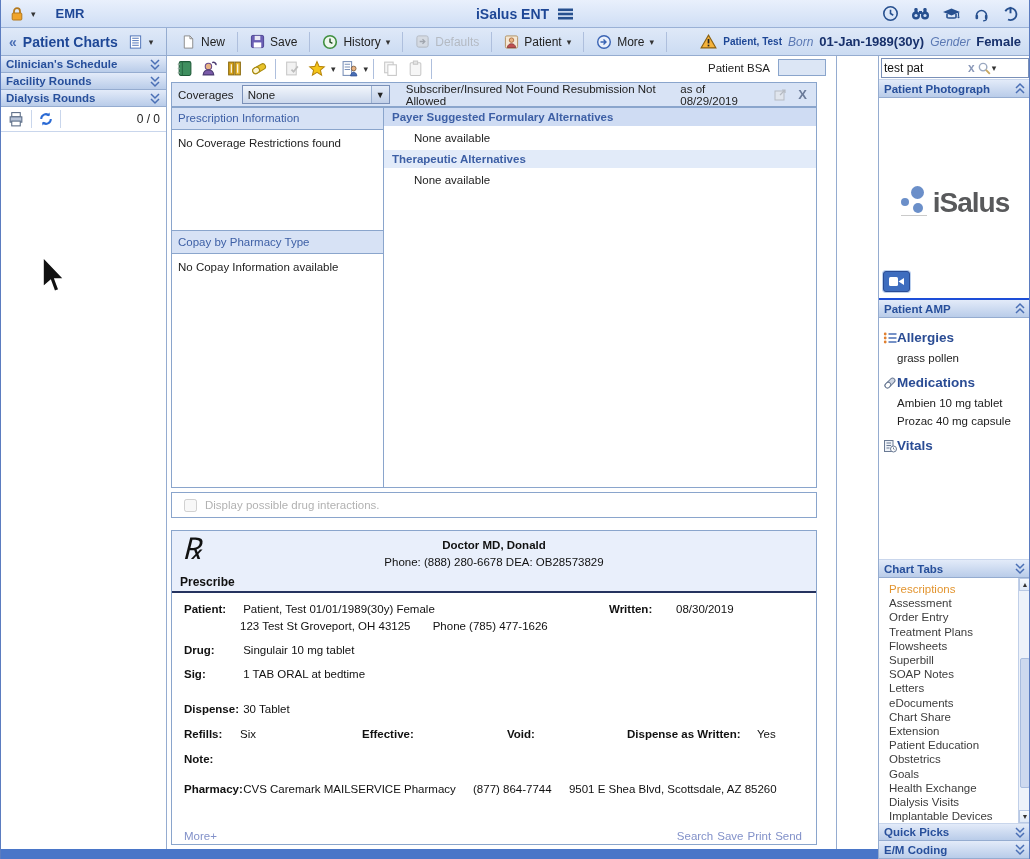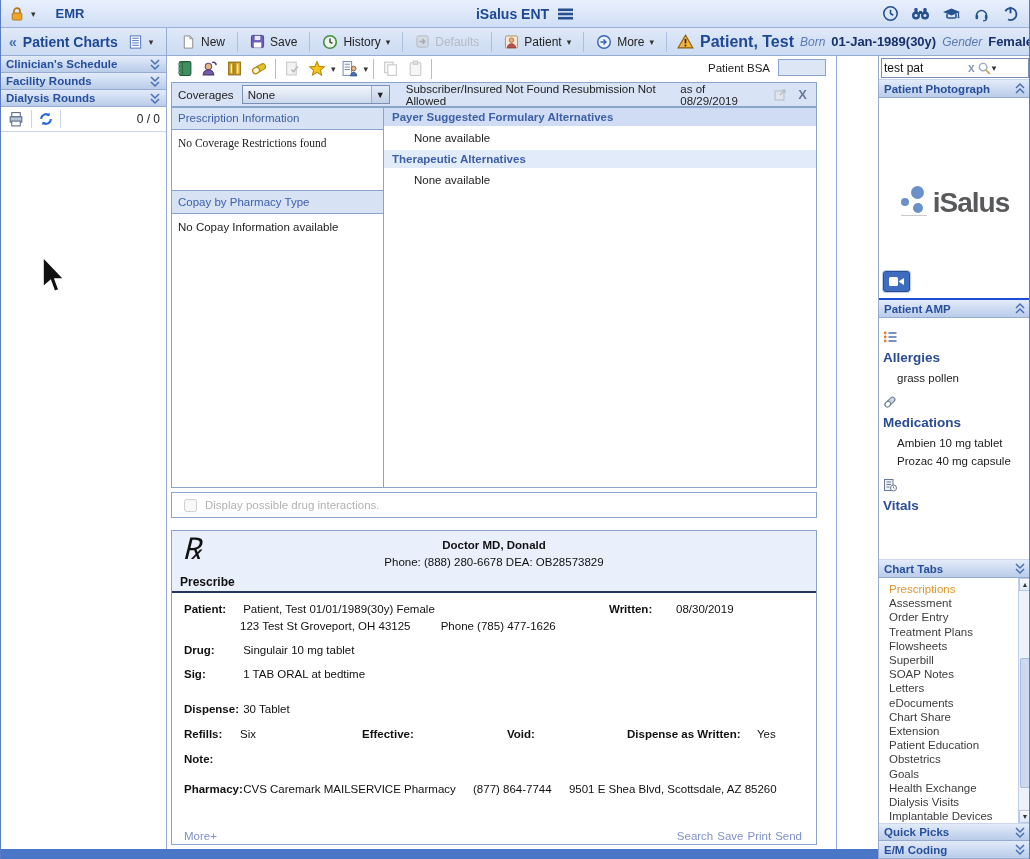--- a/index.html
+++ b/index.html
@@ -27,21 +27,21 @@
   .nav-zone { width:166px; height:100%; display:flex; align-items:center; gap:6px;
               padding:0 6px 0 8px; border-right:1px solid #95acd0; flex:0 0 166px; }
   .collapse-glyph { color:#4a6fb5; font-weight:bold; font-size:14px; }
   .module-title { font-weight:bold; color:#1e4796; font-size:14px; white-space:nowrap; }
   .tb { display:flex; align-items:center; gap:4px; padding:0 8px; height:100%; }
   .tb-btn { display:flex; align-items:center; gap:5px; padding:2px 6px; color:#222; font-size:12px; cursor:default; }
   .tb-sep { width:1px; height:20px; background:#aebfdd; margin:0 2px; }
   .disabled { filter:grayscale(1); opacity:.55; }
   .dis-text { color:#9a9a9a; }
   .banner { margin-left:auto; display:flex; align-items:center; gap:6px; padding-right:10px; white-space:nowrap; }
-  .banner .pname { font-weight:bold; color:#1e4796; font-size:16px; }
+  .banner .pname { font-weight:bold; color:#1e4796; font-size:10px; }
   .banner .ital { font-style:italic; color:#5b79b4; font-size:12px; }
   .banner .bval { font-weight:bold; color:#17306b; font-size:13px; }
 
   
   .left-sidebar { position:absolute; left:0; top:56px; width:166px; height:793px;
                   background:#fff; border-right:1px solid #95acd0; }
   .hdrbar { height:17px; background:linear-gradient(#e3ebf9,#b9cce9); border-bottom:1px solid #95acd0;
             display:flex; align-items:center; padding:0 5px; font-weight:bold; color:#274f9b; font-size:11.5px; }
   .hdrbar .chev { margin-left:auto; }
   .pager { height:25px; border-bottom:1px solid #c9d6ec; display:flex; align-items:center; gap:6px; padding:0 6px; }
@@ -109,21 +109,21 @@
   .photo-area { position:relative; height:202px; background:#fff; border-bottom:2px solid #1d4ed8; }
   .logo { position:absolute; left:0; right:0; top:88px; display:flex; align-items:flex-end; justify-content:center; gap:6px; }
   .dots { position:relative; width:26px; height:30px; border-bottom:1px solid #cacaca; }
   .dot { position:absolute; border-radius:50%; background:#6b8fc9; }
   .logo-text { font-size:28px; font-weight:bold; color:#58595b; line-height:26px; letter-spacing:-1px; }
   .webcam-btn { position:absolute; left:4px; bottom:6px; width:27px; height:21px; background:#3e6dbf;
                 border:1px solid #2a4c94; border-radius:3px; display:flex; align-items:center; justify-content:center;
                 box-shadow:0 0 0 1px #bcd0ee; }
   .amp-area { height:242px; padding:8px 4px; border-bottom:1px solid #c9d6ec; overflow:hidden; }
   .amp-group { margin-bottom:8px; }
-  .amp-title { display:flex; align-items:flex-start; gap:6px; font-weight:bold; color:#2a4c94; font-size:13.5px; margin:4px 0;flex-direction:column; }
+  .amp-title { display:flex; align-items:flex-end; font-weight:bold; color:#2a4c94; font-size:13.5px; margin:4px 0; }
   .amp-item { font-size:11.5px; color:#222; padding:3px 0 3px 14px; }
   .tabs-area { position:relative; height:246px; border-bottom:1px solid #c9d6ec; }
   .tabs-list { position:absolute; left:0; top:4px; right:14px; }
   .tab-item { font-size:11.5px; color:#3c3c3c; padding:1.1px 0 1.1px 10px; white-space:nowrap; }
   .tab-item.active { color:#e39530; }
   .vscroll { position:absolute; right:0; top:0; width:13px; height:100%; background:#edf2fa; border-left:1px solid #c0cfe8; }
   .sc-btn { position:absolute; left:0; width:12px; height:13px; background:linear-gradient(#f7fafd,#dfe8f6);
             border:1px solid #b8c8e4; display:flex; align-items:center; justify-content:center; font-size:7px; color:#333; }
   .sc-thumb { position:absolute; left:1px; top:80px; width:10px; height:130px; background:#cdd9ef;
               border:1px solid #a8bcde; border-radius:2px; }
@@ -438,21 +438,21 @@
             <rect x="1" y="3" width="9" height="9" fill="#e8e8e8" stroke="#9a9a9a"></rect>
             <path d="M6 7l5-5M8 2h3v3" fill="none" stroke="#9a9a9a" stroke-width="1.2"></path>
           </svg>
         </span>
       <span class="cov-x">X</span>
     </div>
 
     <div class="columns">
       <div class="colL">
         <div class="colhdr" style="height:22px;">Prescription Information</div>
-        <div class="colbody" style="height:60px;font-family:Liberation Serif, serif;">No Coverage Restrictions found</div>
+        <div class="colbody" style="height:100px;">No Coverage Restrictions found</div>
         <div class="colhdr" style="height:24px; border-top:1px solid #8aa5cc; padding-top:5px;">Copay by Pharmacy Type</div>
         <div class="colbody">No Copay Information available</div>
       </div>
       <div class="colR">
         <div class="colhdr2">Payer Suggested Formulary Alternatives</div>
         <div class="colitem">None available</div>
         <div class="colhdr3">Therapeutic Alternatives</div>
         <div class="colitem">None available</div>
       </div>
     </div>
@@ -473,21 +473,21 @@
       </div>
       <div class="rx-body">
         <div class="rx-row" style="top:10px;">
           <span class="rx-lab" style="width:56px;">Patient:</span>
           <span>Patient, Test 01/01/1989(30y) Female</span>
           <span class="abs rx-lab" style="left:425px;">Written:</span>
           <span class="abs" style="left:492px;">08/30/2019</span>
         </div>
         <div class="rx-row" style="top:27px; left:68px;">
           <span>123 Test St Groveport, OH 43125</span>
-          <span style="margin-left:27px;">Phone (785) 477-1626</span>
+          <span style="margin-left:19px;">Phone (785) 477-1626</span>
         </div>
         <div class="rx-row" style="top:51px;">
           <span class="rx-lab" style="width:56px;">Drug:</span>
           <span>Singulair 10 mg tablet</span>
         </div>
         <div class="rx-row" style="top:75px;">
           <span class="rx-lab" style="width:56px;">Sig:</span>
           <span>1 TAB ORAL at bedtime</span>
         </div>
         <div class="rx-row" style="top:110px;">

